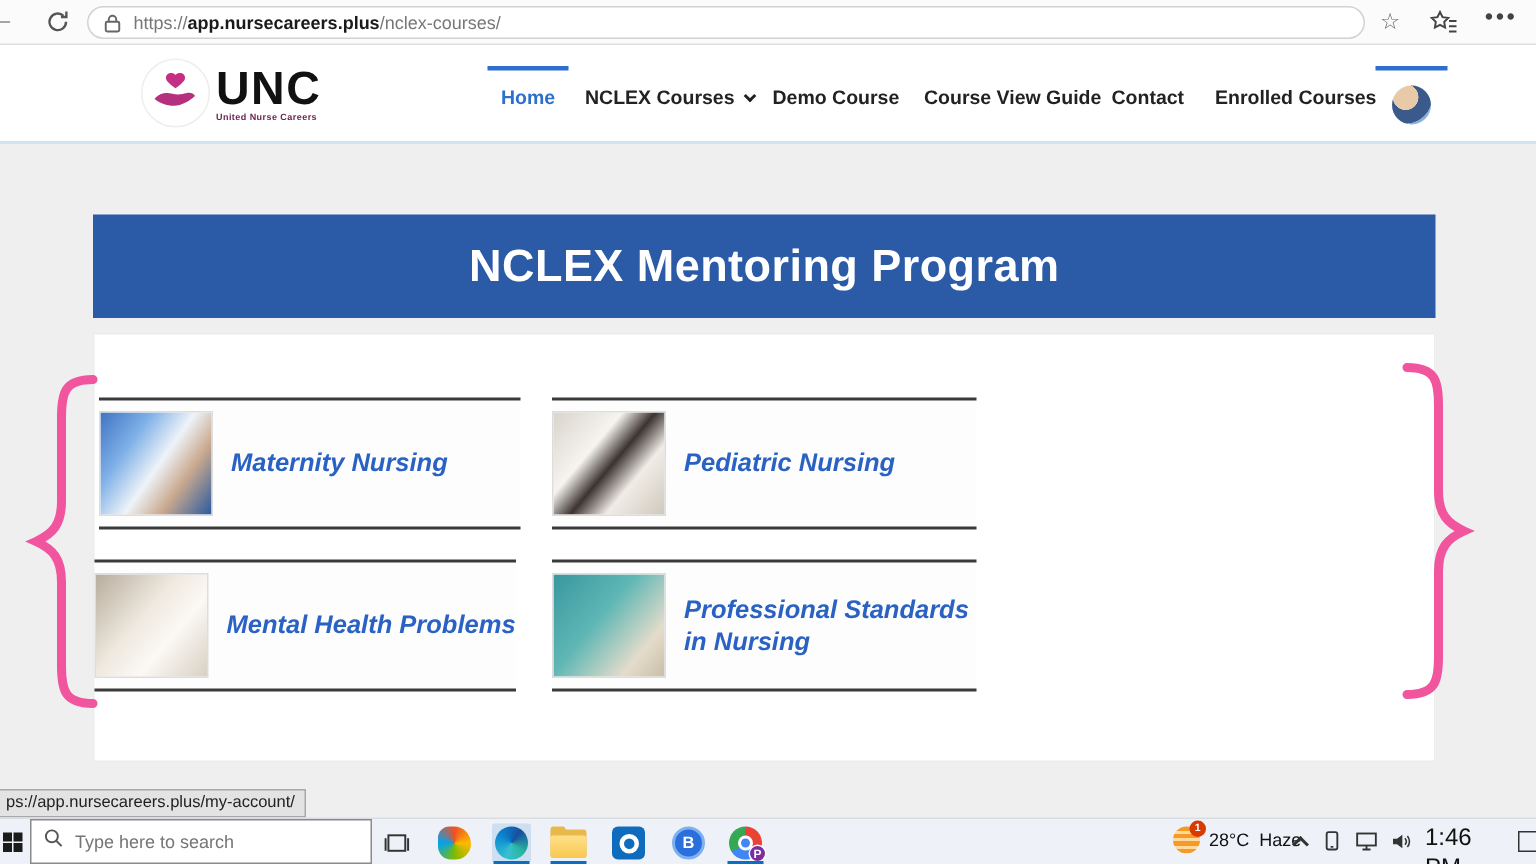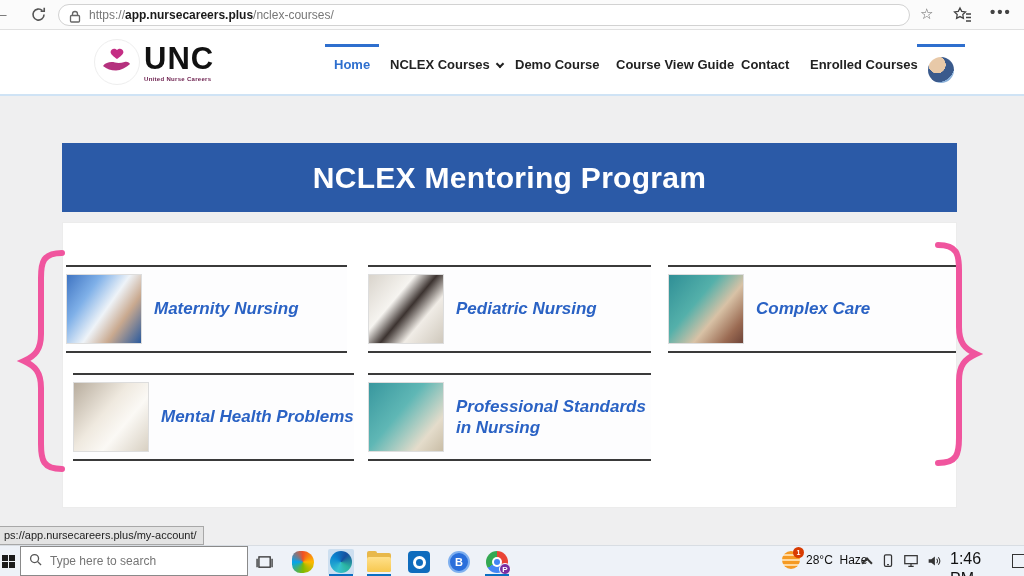--- a/index.html
+++ b/index.html
@@ -43,21 +43,21 @@
   .page{position:absolute;left:0;top:96px;width:1024px;height:449px;background:#efeff0;}
   .banner{position:absolute;left:62px;top:47px;width:895px;height:69px;background:var(--banner_blue);display:flex;align-items:center;justify-content:center;}
   .banner h1{color:#fff;font-size:30px;font-weight:700;letter-spacing:.3px;}
   .card{position:absolute;left:62px;top:126px;width:895px;height:286px;background:#fff;border:1px solid #ececec;font-style:italic;}
   .course-item{position:absolute;height:88px;border-top:2px solid var(--rule_dark);border-bottom:2px solid var(--rule_dark);display:flex;align-items:center;gap:12px;padding:6px 0;cursor:pointer;background:#fdfdfe;}
   .course-item .thumb{width:76px;height:70px;flex:0 0 auto;border:1px solid #ddd;}
   .course-item .title{font-size:17px;font-weight:700;color:var(--course_title_blue);line-height:1.25;}
   .pos-r1c1{left:3px;top:42px;width:281px;}
   .pos-r1c2{left:305px;top:42px;width:283px;}
   .pos-r1c3{left:605px;top:42px;width:288px;}
-  .pos-r2c1{left:10px;top:150px;width:281px;}
+  .pos-r2c1{left:0;top:150px;width:281px;}
   .pos-r2c2{left:305px;top:150px;width:283px;}
   .thumb-1{background:linear-gradient(125deg,#3f74c2 0%,#7fb0e8 28%,#eef3f8 52%,#c9a98f 72%,#2a5a9e 100%);}
   .thumb-2{background:linear-gradient(130deg,#d9d4cc 0%,#f6f4f0 35%,#3c3330 52%,#f0ece6 70%,#cfc8bc 100%);}
   .thumb-3{background:linear-gradient(130deg,#2f8f96 0%,#54b0aa 38%,#d8c2a6 62%,#9a6a52 85%,#6e4438 100%);}
   .thumb-4{background:linear-gradient(130deg,#b8ad9e 0%,#efe9df 42%,#fbf9f5 65%,#d8d0c2 100%);}
   .thumb-5{background:linear-gradient(130deg,#38979e 0%,#5fb7b5 42%,#e4dccb 78%,#c9bda6 100%);}
 
   .brace{position:absolute;color:var(--annotation_pink);}
   .brace svg{display:block;}
   .brace-left{left:16px;top:248px;}
@@ -159,24 +159,20 @@
 
     <div class="card">
       <div class="course-item pos-r1c1">
         <div class="thumb thumb-1"></div>
         <div class="title">Maternity Nursing</div>
       </div>
       <div class="course-item pos-r1c2">
         <div class="thumb thumb-2"></div>
         <div class="title">Pediatric Nursing</div>
       </div>
-      <div class="course-item pos-r1c3">
-        <div class="thumb thumb-3"></div>
-        <div class="title">Complex Care</div>
-      </div>
       <div class="course-item pos-r2c1">
         <div class="thumb thumb-4"></div>
         <div class="title">Mental Health Problems</div>
       </div>
       <div class="course-item pos-r2c2">
         <div class="thumb thumb-5"></div>
         <div class="title">Professional Standards in Nursing</div>
       </div>
     </div>
   </div>

